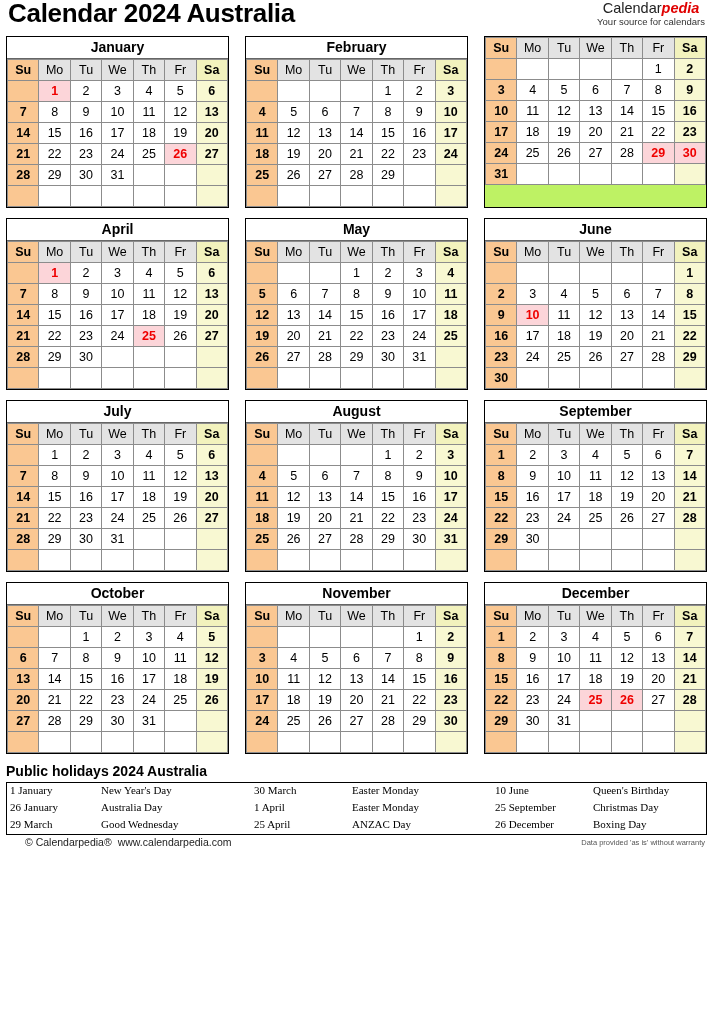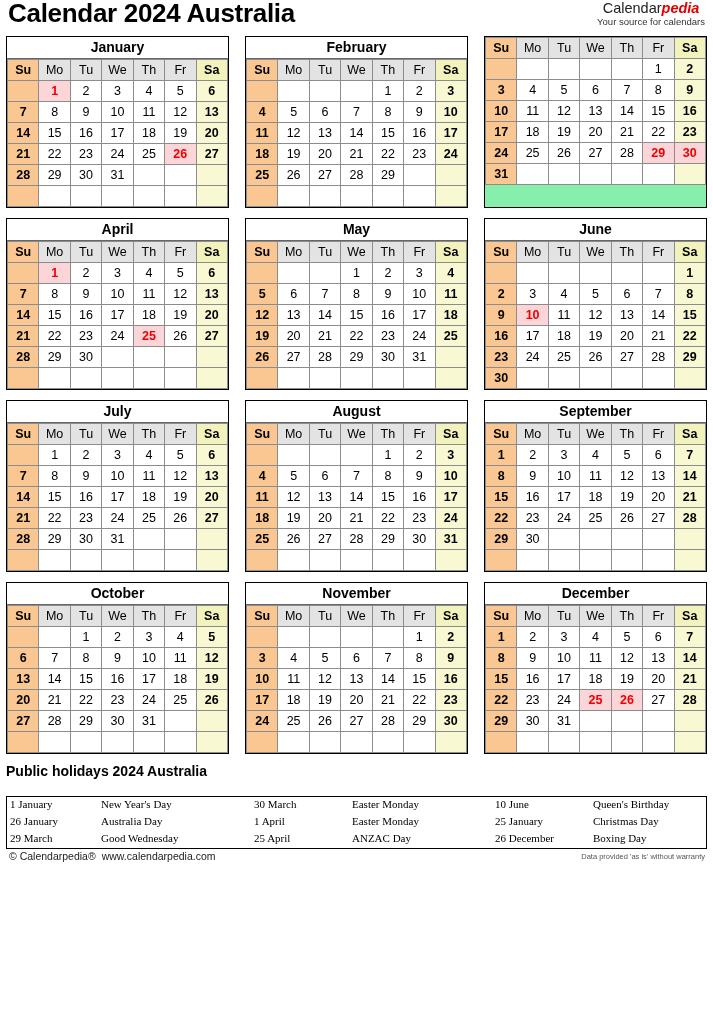--- a/index.html
+++ b/index.html
@@ -63,21 +63,21 @@
   
   .months-grid {
     display: grid;
     grid-template-columns: repeat(3, 1fr);
     column-gap: 16px;
     row-gap: 10px;
     margin-top: 2px;
   }
   .month {
     border: 1px solid #000000;
-    background: #86efac;
+    background: #bef264;
     box-sizing: border-box;
   }
   .month-title {
     text-align: center;
     font-size: 14px;
     font-weight: bold;
     padding: 2px 0 3px 0;
     background: #ffffff;
     border-bottom: 1px solid #666666;
     line-height: 1.15;
@@ -135,21 +135,21 @@
     color: #ef0000;
   }
 
   
   .footer {
     margin-top: 9px;
   }
   .footer-title {
     font-size: 14px;
     font-weight: bold;
-    margin-bottom: 16px;
+    margin-bottom: 2px;
     line-height: 1.2;
   }
   .holiday-box {
     border: 1px solid #000000;
     box-sizing: border-box;
   }
   table.holidays {
     border-collapse: collapse;
     width: 100%;
     table-layout: fixed;
@@ -170,21 +170,21 @@
   td.h-date3 { width: 95px; }
   td.h-name3 { width: auto; }
 
   .footer-bottom {
     position: relative;
     height: 14px;
     margin-top: 1px;
   }
   .copyright {
     position: absolute;
-    left: 3px;
+    left: 19px;
     top: 0;
     font-size: 10.5px;
     color: #222222;
     white-space: nowrap;
   }
   .copyright .url {
     margin-left: 6px;
   }
   .disclaimer {
     position: absolute;
@@ -1085,21 +1085,21 @@
               <td class="h-date2">30 March</td>
               <td class="h-name2">Easter Monday</td>
               <td class="h-date3">10 June</td>
               <td class="h-name3">Queen's Birthday</td>
             </tr>
             <tr>
               <td class="h-date">26 January</td>
               <td class="h-name">Australia Day</td>
               <td class="h-date2">1 April</td>
               <td class="h-name2">Easter Monday</td>
-              <td class="h-date3">25 January</td>
+              <td class="h-date3">25 September</td>
               <td class="h-name3">Christmas Day</td>
             </tr>
             <tr>
               <td class="h-date">29 March</td>
               <td class="h-name">Good Wednesday</td>
               <td class="h-date2">25 April</td>
               <td class="h-name2">ANZAC Day</td>
               <td class="h-date3">26 December</td>
               <td class="h-name3">Boxing Day</td>
             </tr>

